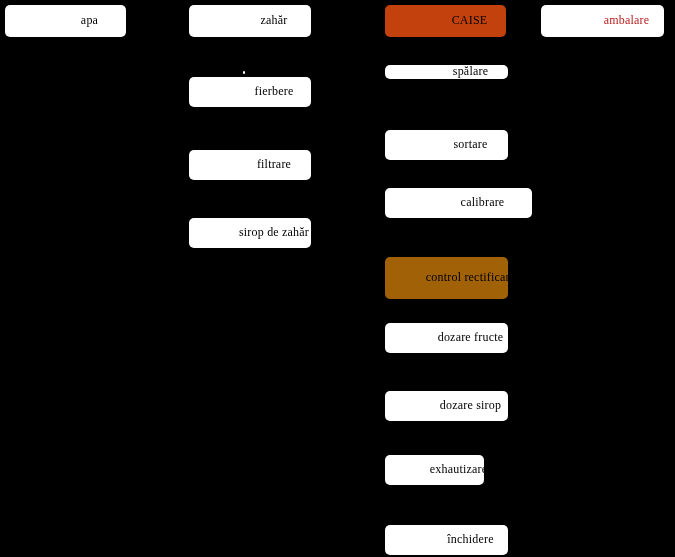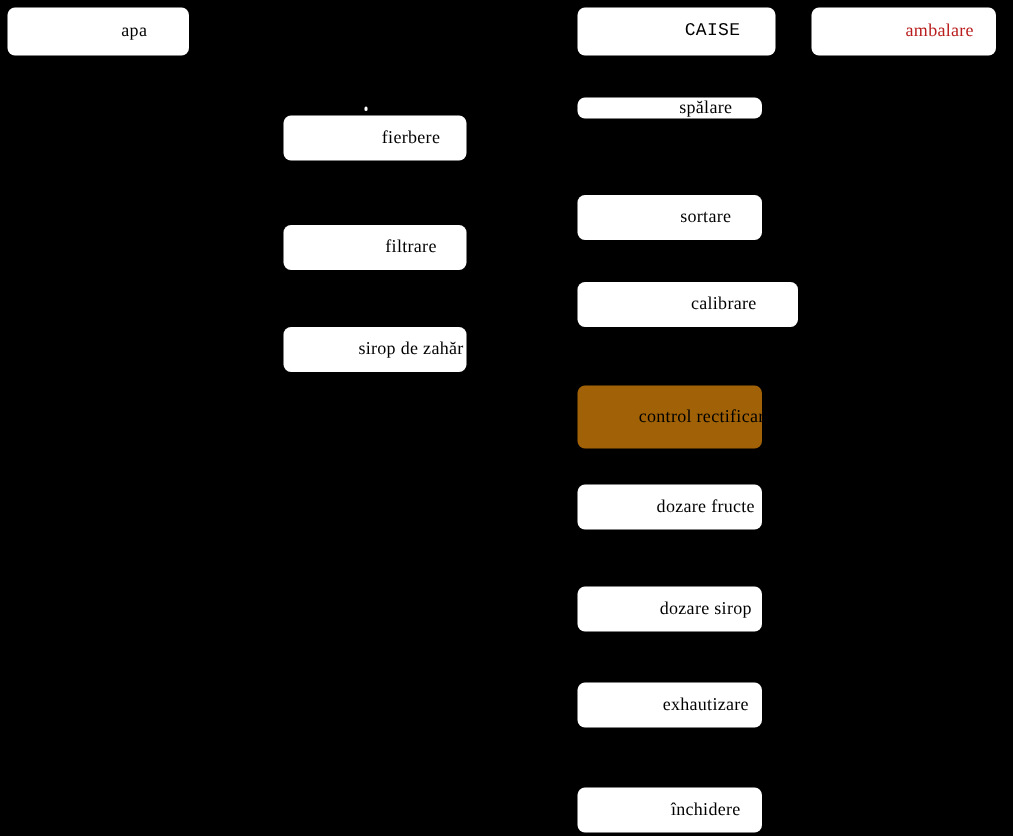--- a/index.html
+++ b/index.html
@@ -42,27 +42,28 @@
     width: 2px;
     height: 3px;
     border-radius: 1px;
   }
 </style>
 </head>
 <body>
 
 <div id="diagram" style="background: rgb(0, 0, 0);">
     <div class="node" style="left: 5px; top: 5px; width: 121px; height: 32px; background: rgb(255, 255, 255); color: rgb(0, 0, 0);">apa</div>
+    <div class="node" style="left: 189px; top: 5px; width: 122px; height: 32px; background: rgb(255, 255, 255); color: rgb(0, 0, 0);">zahăr</div>
     <div class="node" style="left: 189px; top: 77px; width: 122px; height: 30px; background: rgb(255, 255, 255); color: rgb(0, 0, 0);">fierbere</div>
     <div class="node" style="left: 189px; top: 150px; width: 122px; height: 30px; background: rgb(255, 255, 255); color: rgb(0, 0, 0);">filtrare</div>
     <div class="node" style="left: 189px; top: 218px; width: 122px; height: 30px; background: rgb(255, 255, 255); color: rgb(0, 0, 0);">sirop de zahăr</div>
-    <div class="node highlight" style="left: 385px; top: 5px; width: 132px; height: 32px; background: #ffffff; color: rgb(0, 0, 0); font-family: Liberation Mono, monospace;">CAISE</div>
+    <div class="node highlight" style="left: 385px; top: 5px; width: 121px; height: 32px; background: #c2410c; color: rgb(0, 0, 0);">CAISE</div>
     <div class="node" style="left: 385px; top: 65px; width: 123px; height: 14px; background: rgb(255, 255, 255); color: rgb(0, 0, 0);">spălare</div>
     <div class="node" style="left: 385px; top: 130px; width: 123px; height: 30px; background: rgb(255, 255, 255); color: rgb(0, 0, 0); text-align: right;">sortare</div>
     <div class="node" style="left: 385px; top: 188px; width: 147px; height: 30px; background: rgb(255, 255, 255); color: rgb(0, 0, 0);">calibrare</div>
     <div class="node" style="left: 385px; top: 257px; width: 123px; height: 42px; background: #a16207; color: rgb(0, 0, 0);">control rectificare</div>
     <div class="node" style="left: 385px; top: 323px; width: 123px; height: 30px; background: rgb(255, 255, 255); color: rgb(0, 0, 0);">dozare fructe</div>
     <div class="node" style="left: 385px; top: 391px; width: 123px; height: 30px; background: rgb(255, 255, 255); color: rgb(0, 0, 0);">dozare sirop</div>
-    <div class="node" style="left: 385px; top: 455px; width: 123px; height: 30px; background: rgb(255, 255, 255); color: rgb(0, 0, 0);">exhautizare</div>
+    <div class="node" style="left: 385px; top: 455px; width: 99px; height: 30px; background: rgb(255, 255, 255); color: rgb(0, 0, 0);">exhautizare</div>
     <div class="node" style="left: 385px; top: 525px; width: 123px; height: 30px; background: rgb(255, 255, 255); color: rgb(0, 0, 0);">închidere</div>
     <div class="node" style="left: 541px; top: 5px; width: 123px; height: 32px; background: rgb(255, 255, 255); color: #b91c1c;">ambalare</div>
     <div class="speck" style="left: 243px; top: 71px; width: 2px; height: 3px;"></div>
   </div>
 
 </body></html>

